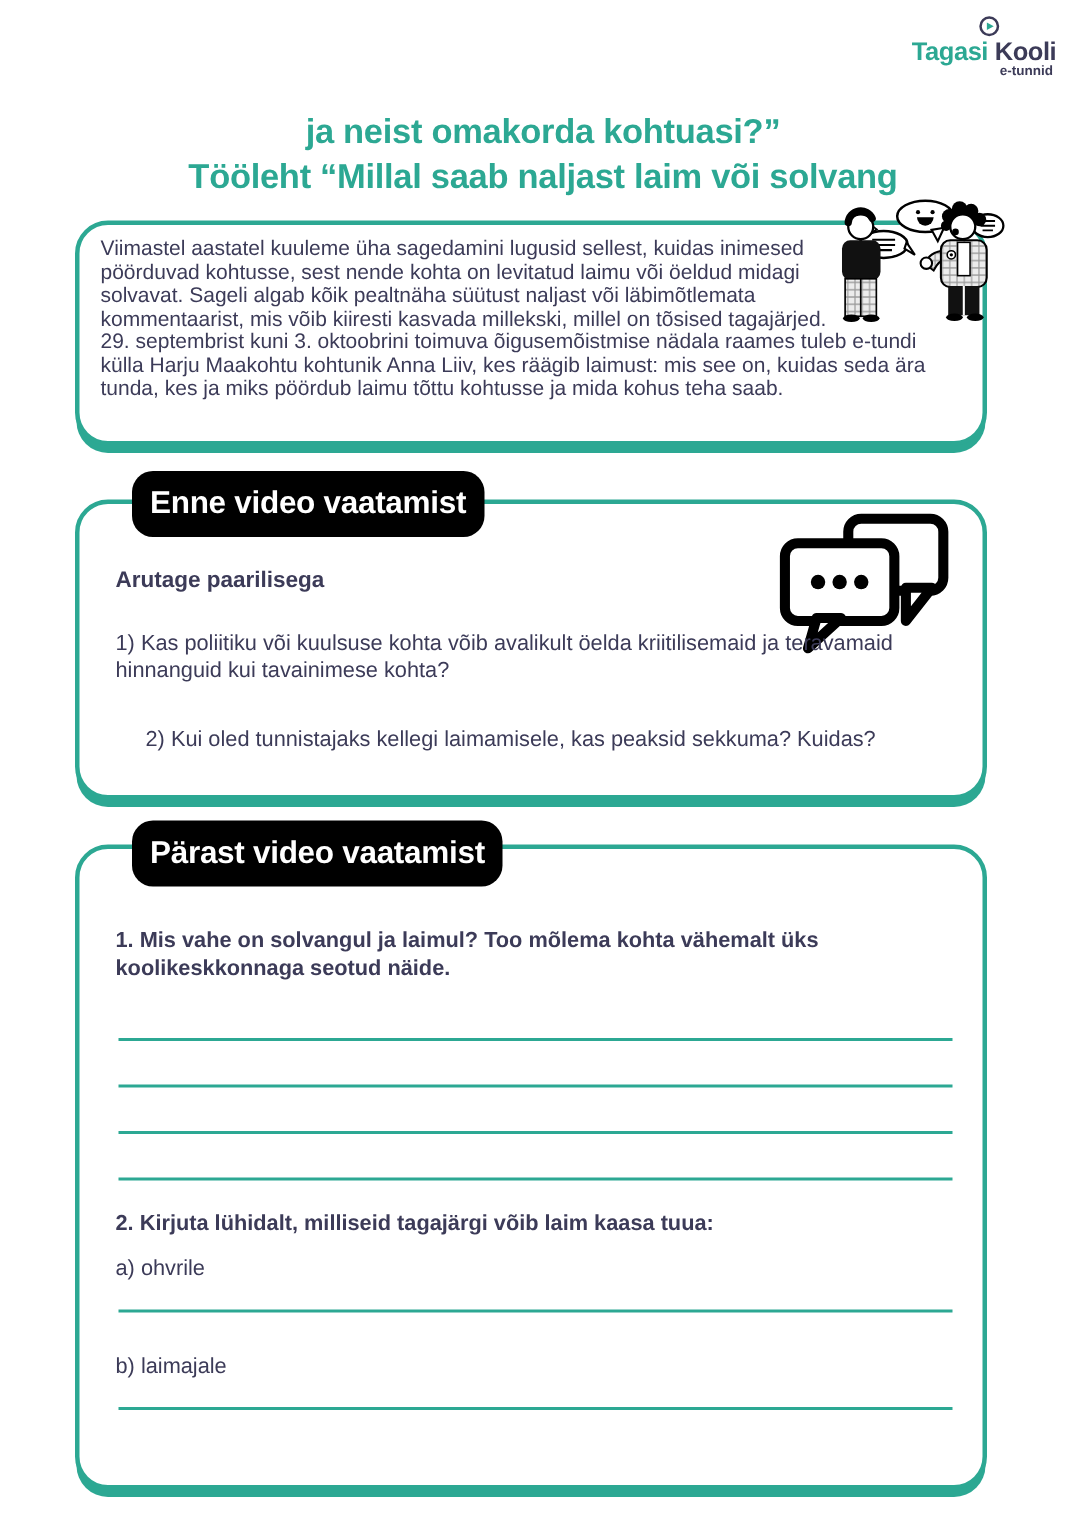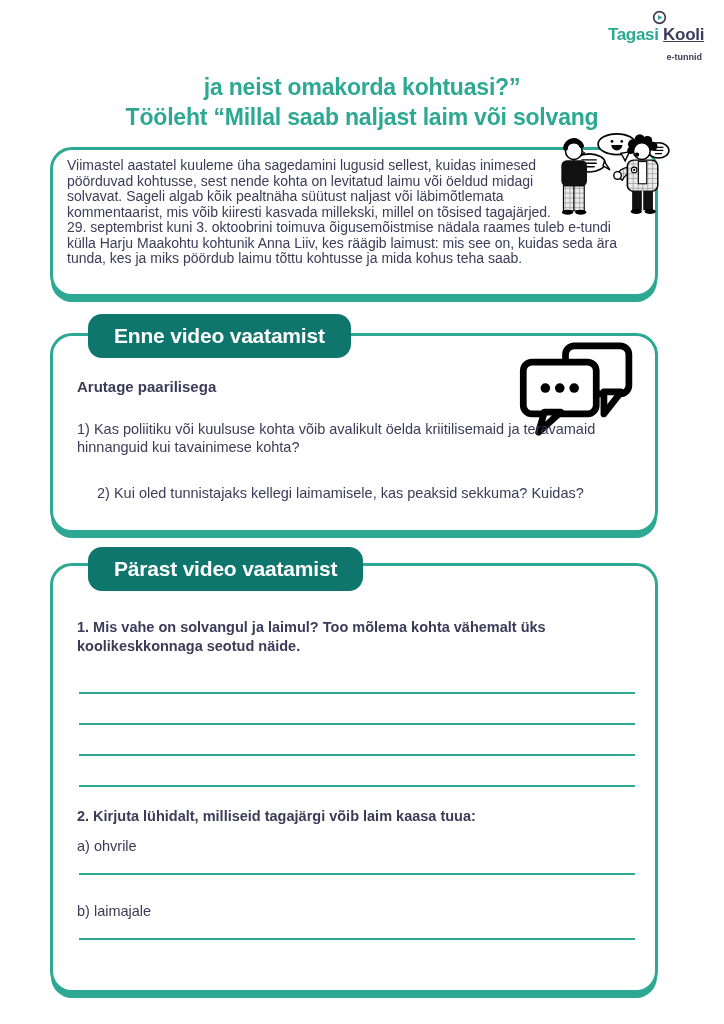--- a/index.html
+++ b/index.html
@@ -5,38 +5,38 @@
   html,body{margin:0;padding:0;background:#ffffff;}
   .page{
     position:relative;width:724px;height:1024px;background:#fff;
     font-family:"Liberation Sans",sans-serif;color:#3C3B58;overflow:hidden;
   }
   
   .logo{position:absolute;top:10px;right:16px;width:104px;text-align:center;line-height:1;}
   .logo-icon{display:block;margin:0 0 1px 48px;}
   .logo-brand{font-size:17px;font-weight:bold;letter-spacing:-0.3px;white-space:nowrap;}
   .logo-brand .b1{color:#2CA893;}
-  .logo-brand .b2{color:#3C3B58;text-decoration:underline;}
-  .logo-sub{font-size:9px;font-weight:bold;color:#3C3B58;text-align:right;padding-right:6px;margin-top:10px;}
+  .logo-brand .b2{color:#3C3B58;}
+  .logo-sub{font-size:9px;font-weight:bold;color:#3C3B58;text-align:right;padding-right:6px;margin-top:0;}
   
   .title{position:absolute;top:72px;left:0;right:0;text-align:center;
          color:#2CA893;font-size:23px;font-weight:bold;line-height:30px;letter-spacing:-0.2px;}
   
   .card{position:absolute;left:50px;width:608px;box-sizing:border-box;background:#fff;
         border:3px solid #2CA893;border-radius:22px;
         box-shadow:0 6px 0 -1px #2CA893;}
   
   .intro-box{top:147px;height:150px;padding:8px 16px 6px 14px;
              font-size:14px;line-height:1.11;color:#3C3B58;}
   .intro-box p{margin:0;}
   .intro-box .p1{margin-right:82px;}
   .illustration{position:absolute;top:113px;left:553px;width:118px;height:136px;z-index:3;}
   
-  .badge{position:absolute;left:88px;z-index:4;background:#0f766e;color:#fff;
-         font-size:21px;font-weight:bold;padding:10px 26px;border-radius:14px;
+  .badge{position:absolute;left:88px;z-index:4;background:#000000;color:#fff;
+         font-size:21px;font-weight:bold;padding:10px 12px;border-radius:14px;
          letter-spacing:-0.2px;}
   .badge-before{top:314px;}
   .badge-after{top:547px;}
   
   .before-box{top:333px;height:200px;}
   .chat-icon{position:absolute;top:5px;right:14px;width:126px;height:96px;}
   .subtitle{position:absolute;top:42px;left:24px;font-size:15px;font-weight:bold;}
   .bq1{position:absolute;top:84px;left:24px;width:560px;font-size:14.5px;line-height:1.25;}
   .bq2{position:absolute;top:148px;left:24px;width:580px;font-size:14.5px;line-height:1.25;margin-left:20px;}
   

